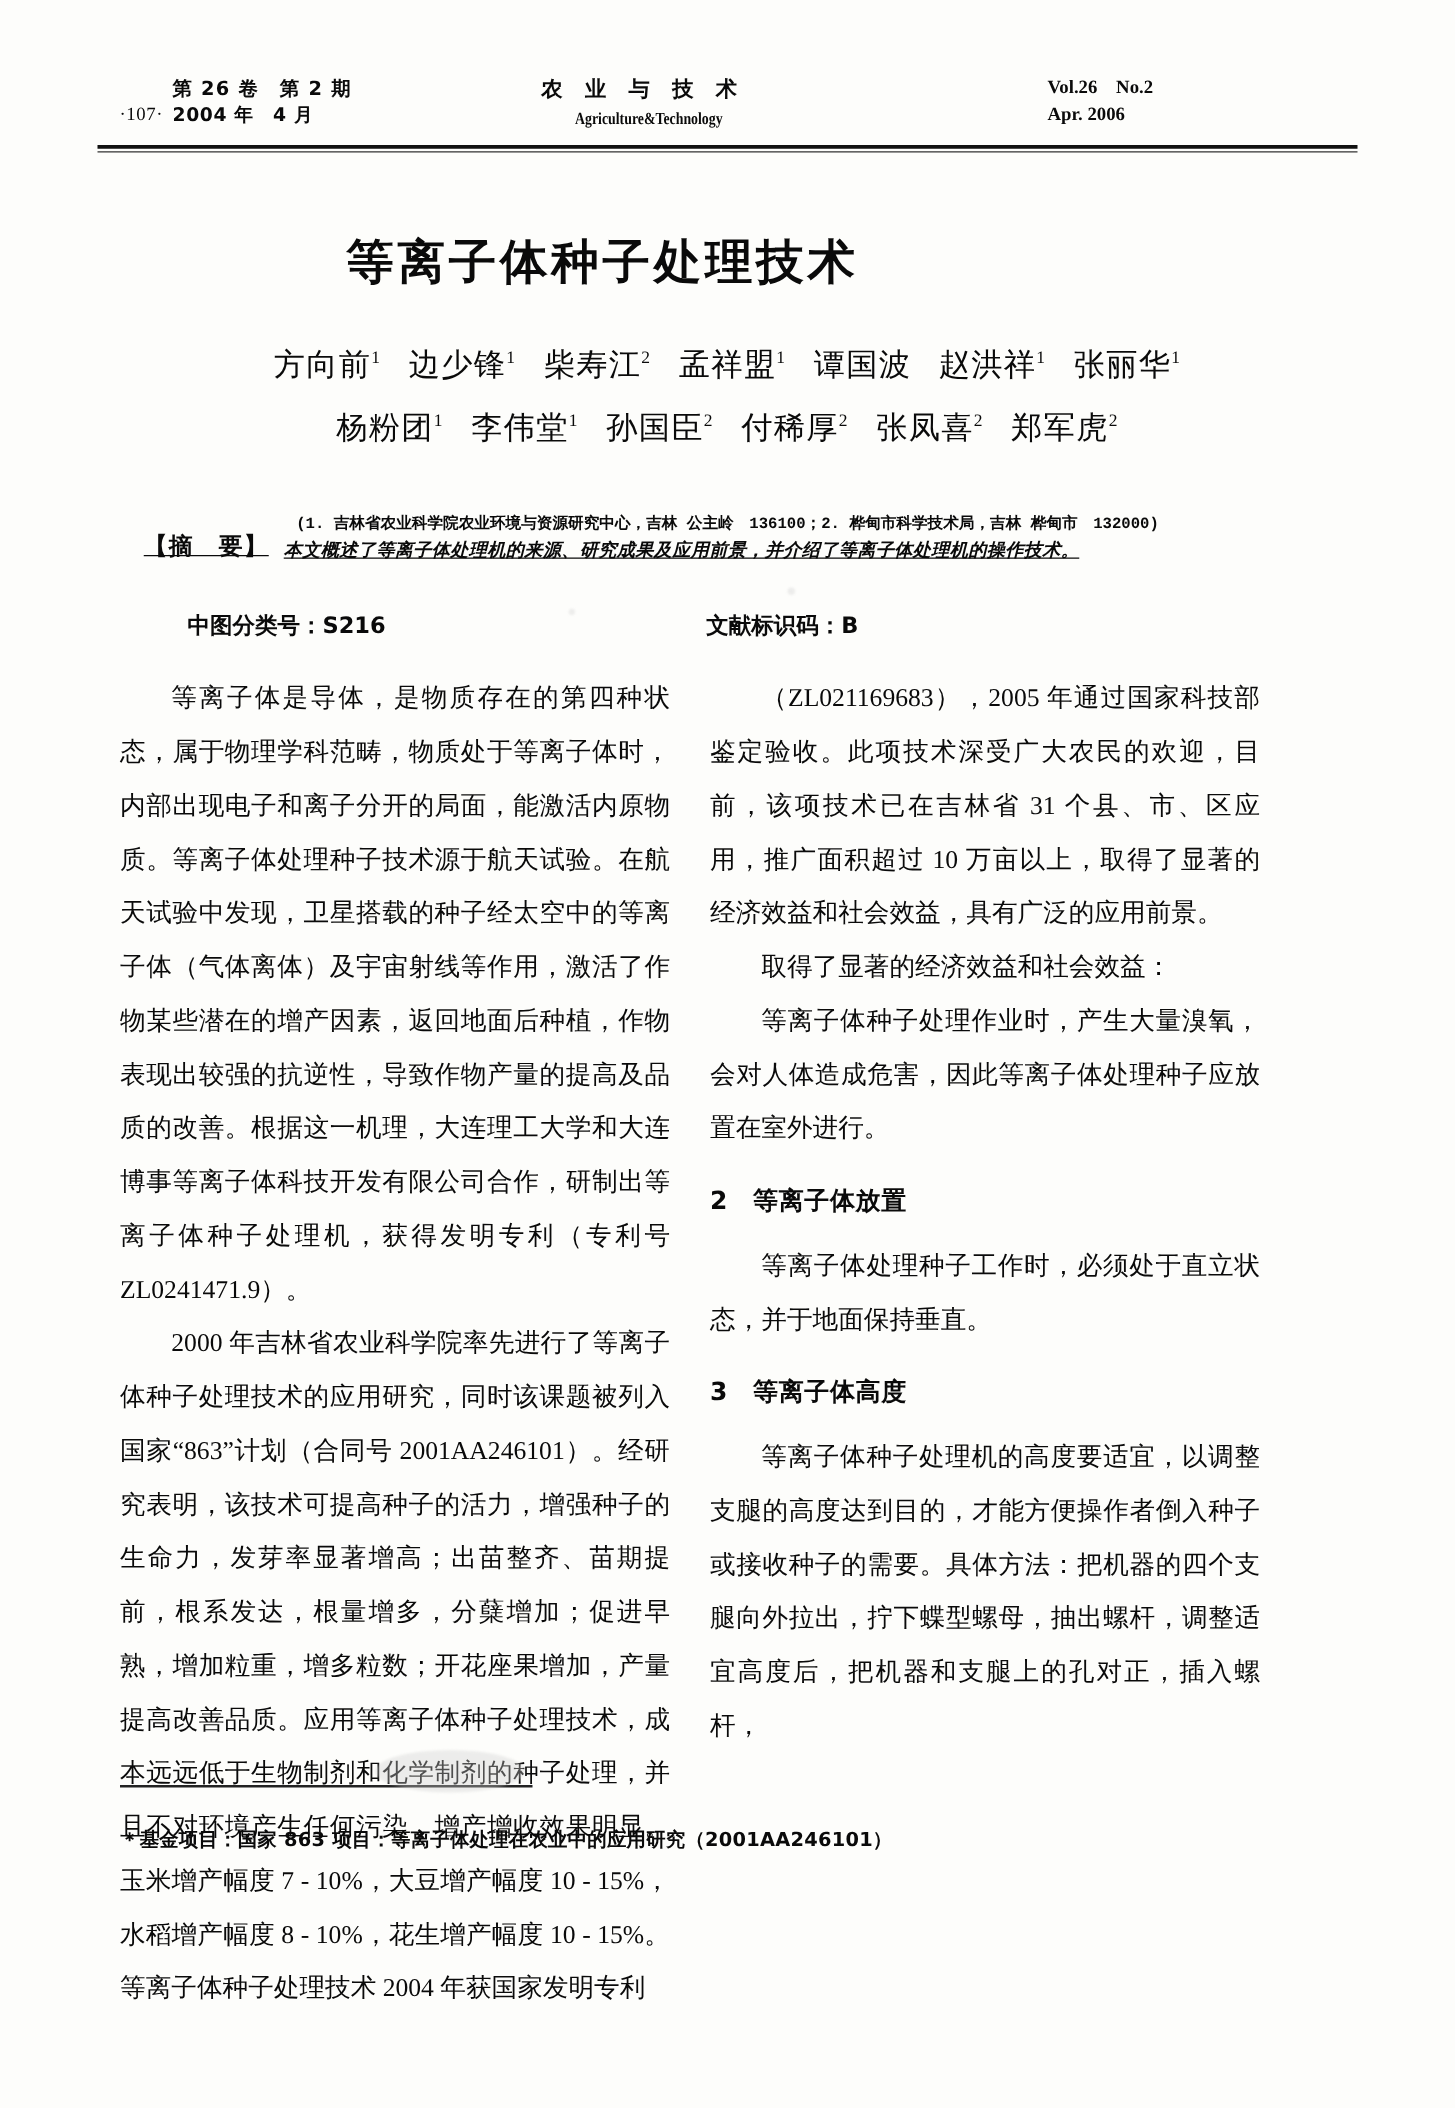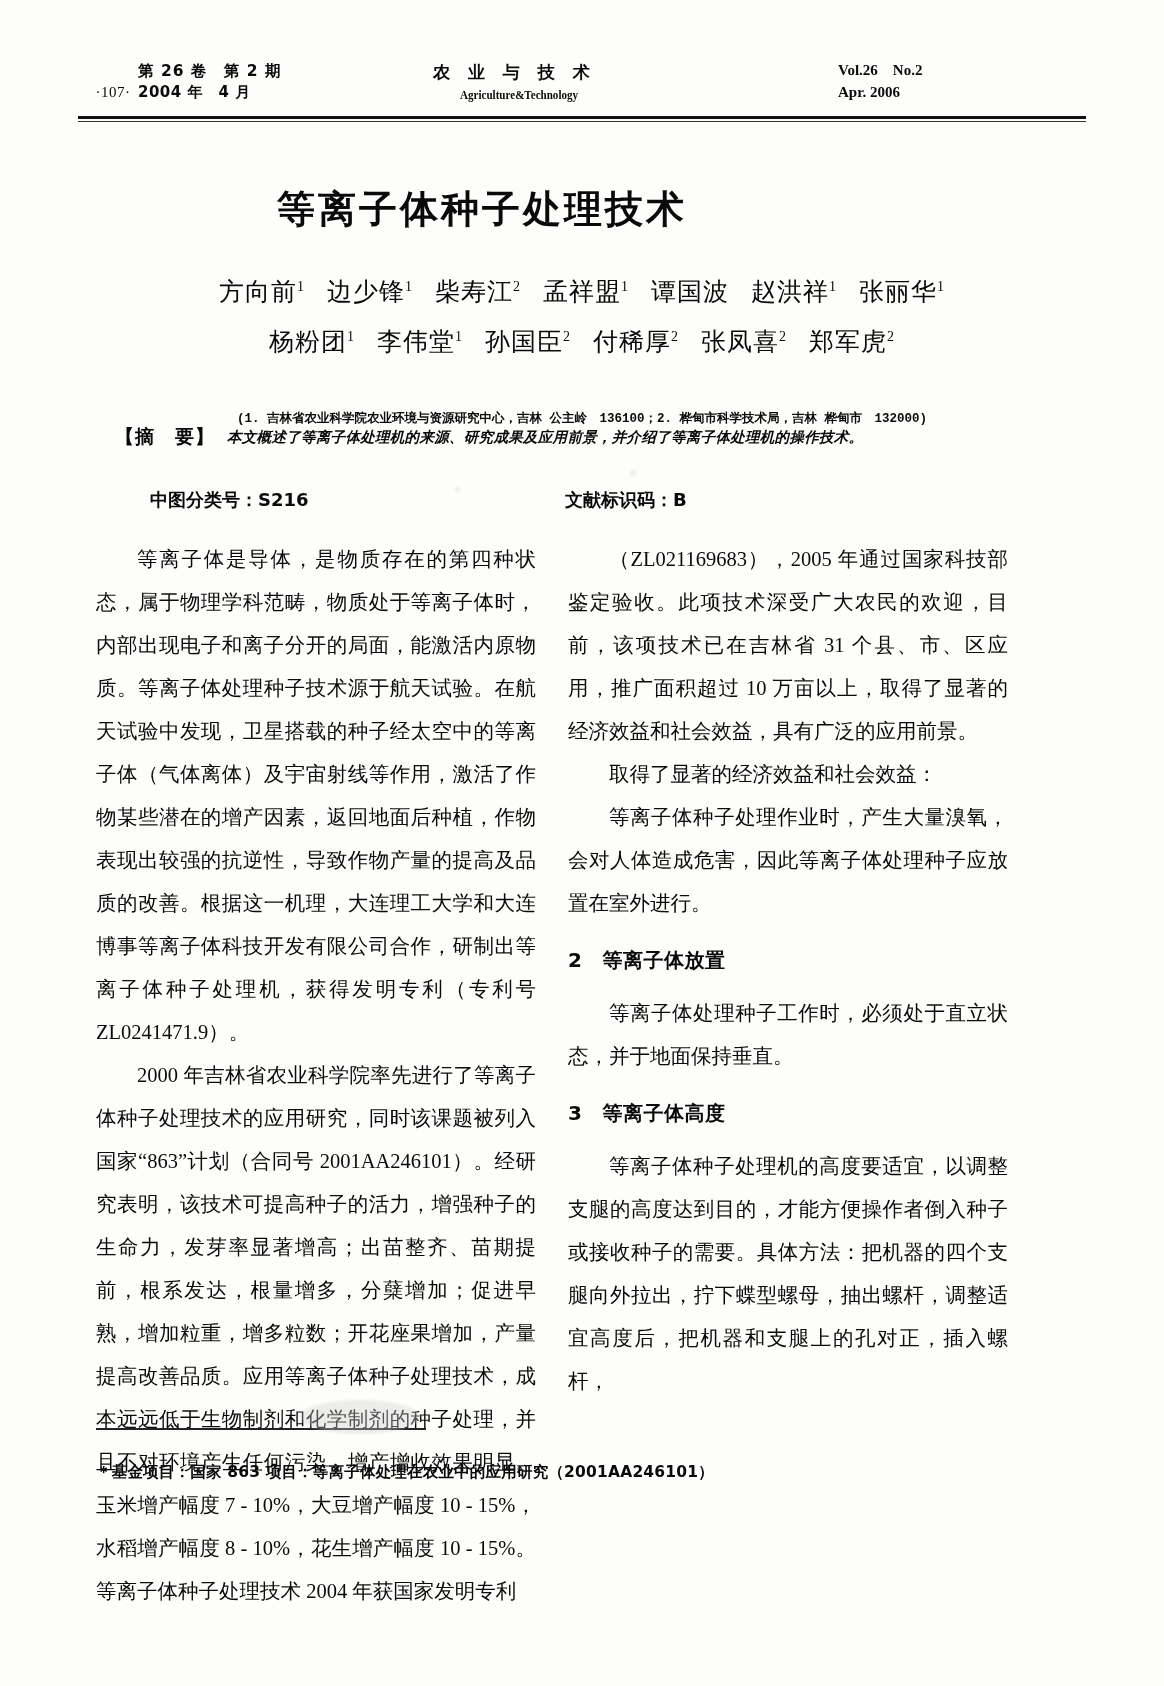--- a/index.html
+++ b/index.html
@@ -133,21 +133,21 @@
     letter-spacing: 0px;
     margin-top: 40px;
   }
   
   .abs-wrap {
     position: absolute;
     left: 115px;
     top: 424px;
     width: 940px;
   }
-  .abs-row { display: flex; align-items: center; margin-bottom: 8px; }
+  .abs-row { display: flex; align-items: flex-end; margin-bottom: 8px; text-decoration: underline; }
   .abs-tag {
     font-family: "DejaVu Sans", sans-serif;
     font-weight: bold;
     font-size: 19px;
     white-space: nowrap;
     flex: 0 0 auto;
     letter-spacing: 1px;
   }
   .abs-txt {
     font-family: "DejaVu Sans", sans-serif;

